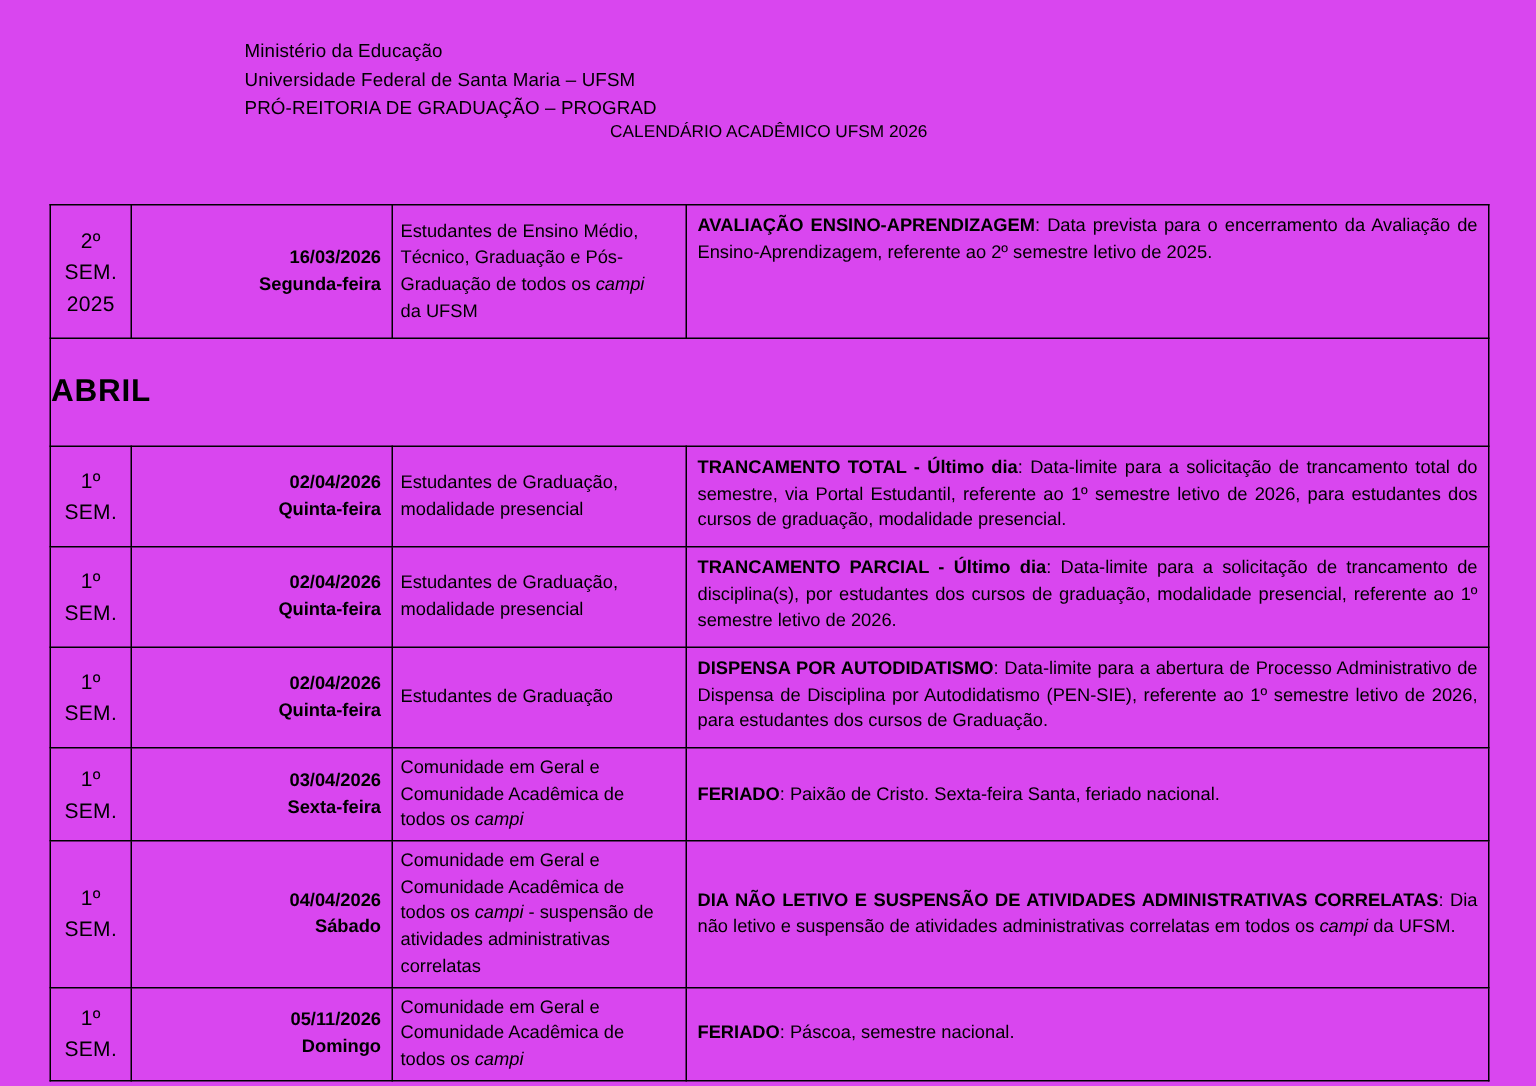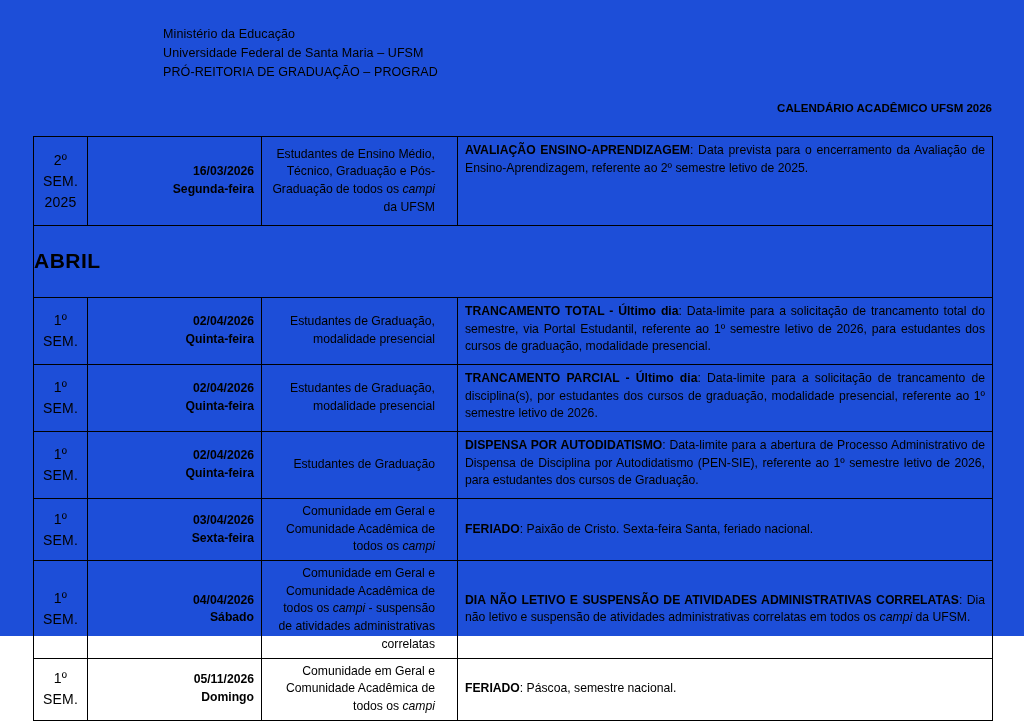--- a/index.html
+++ b/index.html
@@ -12,46 +12,45 @@
     width: 1024px;
     height: 724px;
     font-family: "Liberation Sans", sans-serif;
     color: #000000;
     overflow: hidden;
   }
 
   .page {
     position: relative;
     width: 1024px;
-    height: 636px;
-    background: #1d4ed8;
+    height: 724px;
+    background: #d946ef;
   }
 
   
   .doc-header {
     position: absolute;
     left: 163px;
     top: 25px;
     font-size: 12.5px;
     line-height: 1.52;
     letter-spacing: 0.1px;
   }
   .doc-header div {
     white-space: nowrap;
   }
 
   .title-block {
     position: absolute;
     left: 33px;
-    top: 100px;
+    top: 80px;
     width: 959px;
-    text-align: right;
+    text-align: center;
     font-size: 11.5px;
     line-height: 1.55;
-    font-weight: bold;
   }
   .title-block .line {
     white-space: nowrap;
   }
 
   
   .cal-table {
     position: absolute;
     left: 33px;
     top: 136px;
@@ -80,22 +79,22 @@
     letter-spacing: 0.2px;
     vertical-align: middle;
   }
   td.date {
     text-align: right;
     font-weight: bold;
     padding-right: 7px;
     vertical-align: middle;
   }
   td.aud {
-    text-align: right;
-    padding-right: 22px;
+    text-align: left;
+    padding-right: 11px;
     vertical-align: middle;
   }
   td.desc {
     text-align: justify;
     text-justify: inter-word;
     vertical-align: top;
     padding: 5px 7px 5px 7px;
   }
   td.desc.mid {
     vertical-align: middle;

